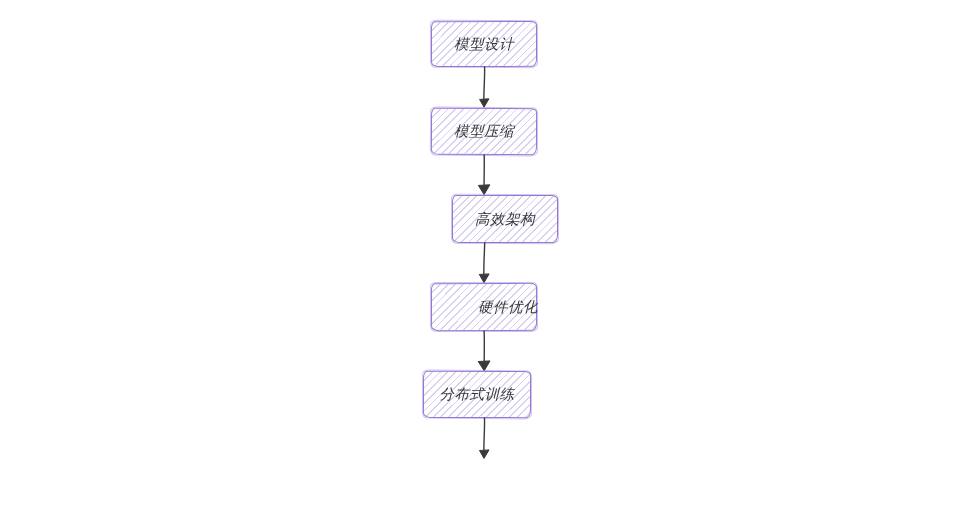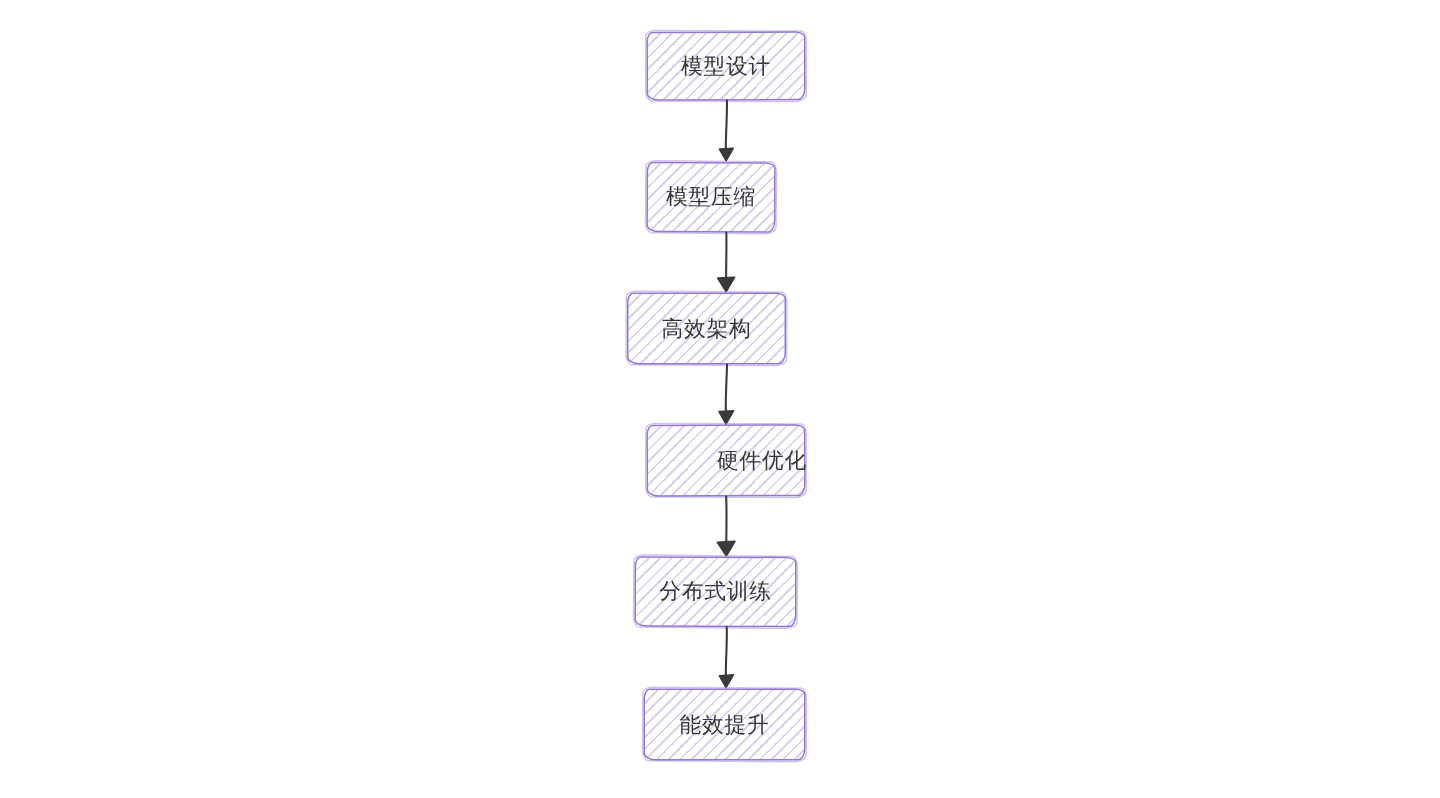--- a/index.html
+++ b/index.html
@@ -42,24 +42,25 @@
     inset: -2px;
     border: 1px solid var(--node-stroke, #9478d5);
     opacity: 0.45;
     border-radius: 7px 4px 8px 5px / 4px 8px 5px 7px;
     transform: rotate(0.35deg);
     pointer-events: none;
   }
   .node-label {
     position: relative;
     white-space: nowrap;
+    font-style: italic;
   }
   .n1 { left: 431px; top: 21px;  width: 106px; height: 46px; transform: rotate(-0.15deg); }
-  .n2 { left: 431px; top: 108px; width: 86px; height: 47px; transform: rotate(0.2deg); }
-  .n3 { left: 418px; top: 195px; width: 106px; height: 48px; }
+  .n2 { left: 431px; top: 108px; width: 106px; height: 47px; transform: rotate(0.2deg); }
+  .n3 { left: 452px; top: 195px; width: 106px; height: 48px; }
   .n4 { left: 431px; top: 283px; width: 106px; height: 48px; transform: rotate(-0.2deg); padding-left: 48px; }
   .n5 { left: 423px; top: 371px; width: 108px; height: 47px; transform: rotate(0.15deg); }
   .n6 { left: 429px; top: 459px; width: 108px; height: 48px; }
 
   .arrow {
     position: absolute;
     color: var(--arrow, #3a3a3a);
   }
   .arrow .shaft {
     fill: none;
@@ -122,17 +123,14 @@
 
   <div class="node n5">
     <span class="node-label">分布式训练</span>
   </div>
 
   <svg class="arrow a5" width="26" height="43" viewBox="0 0 26 43" xmlns="http://www.w3.org/2000/svg">
     <path class="shaft" d="M13.5 1 C13.8 13, 12.7 25, 12.9 34"></path>
     <path class="head" d="M8.5 33.5 L18.0 32.9 L13.0 41.4 Z"></path>
   </svg>
 
-  <div class="node n6">
-    <span class="node-label">能效提升</span>
-  </div>
 
 </div>
 
 </body></html>

